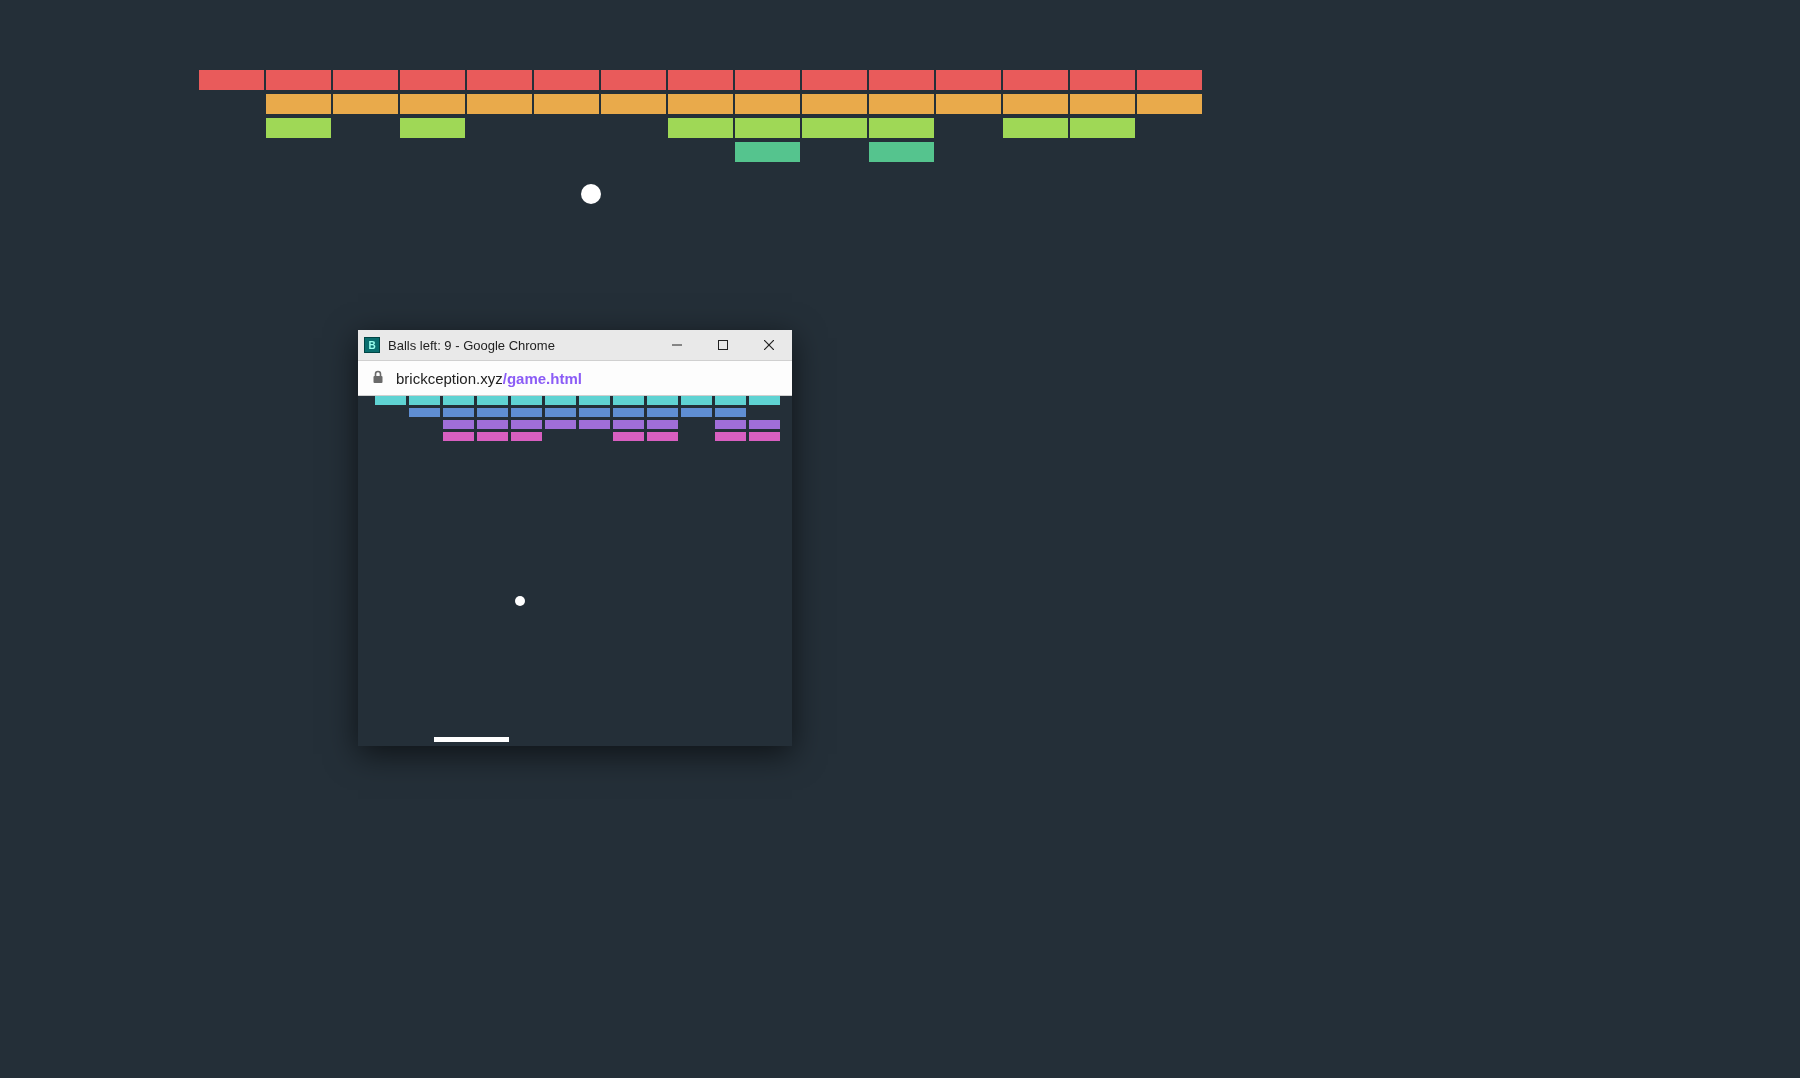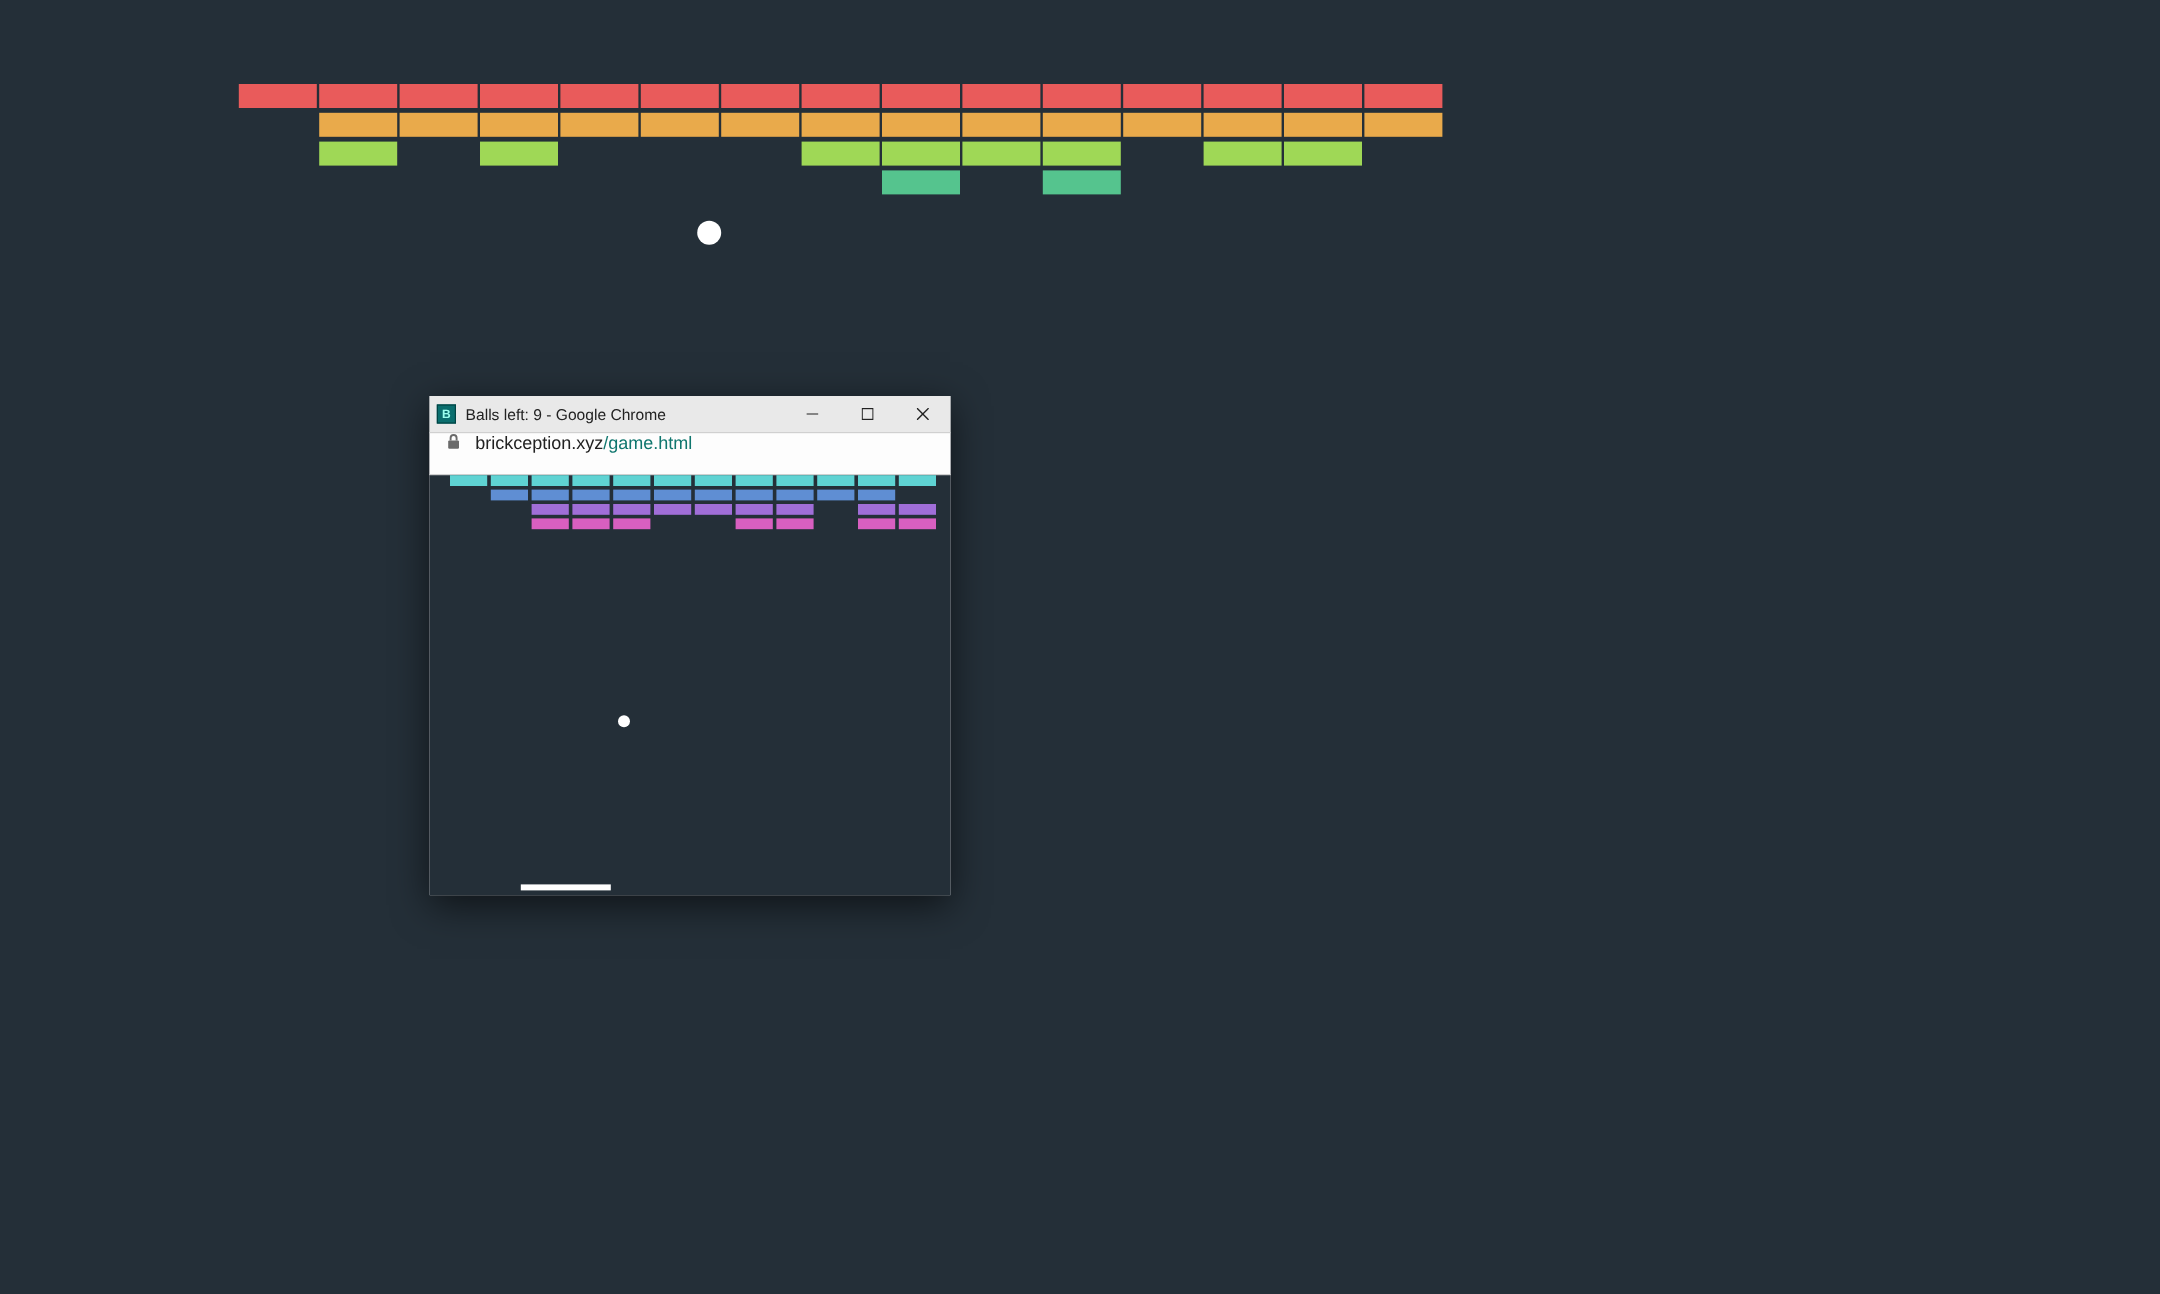--- a/index.html
+++ b/index.html
@@ -69,34 +69,36 @@
     justify-content: center;
     font-size: 13px;
     color: #222;
   }
   .addressbar {
     height: 34px;
     background: #fdfdfd;
     border-top: 1px solid #d0d0d0;
     border-bottom: 1px solid #d0d0d0;
     display: flex;
+    align-items: center;
     padding-left: 14px;
     font-size: 15px;
     color: #333;
   }
   .addressbar .lock {
     font-size: 12px;
     color: #6a6a6a;
     margin-right: 12px;
   }
   .addressbar .domain {
     color: #222;
   }
   .addressbar .path {
-    color: #0f766e;
+    color: #8b5cf6;
+    font-weight: bold;
   }
   .inner-game {
     flex: 1;
     background: #242f38;
     position: relative;
   }
   .inner-brick {
     position: absolute;
     height: 9px;
     width: 31px;

